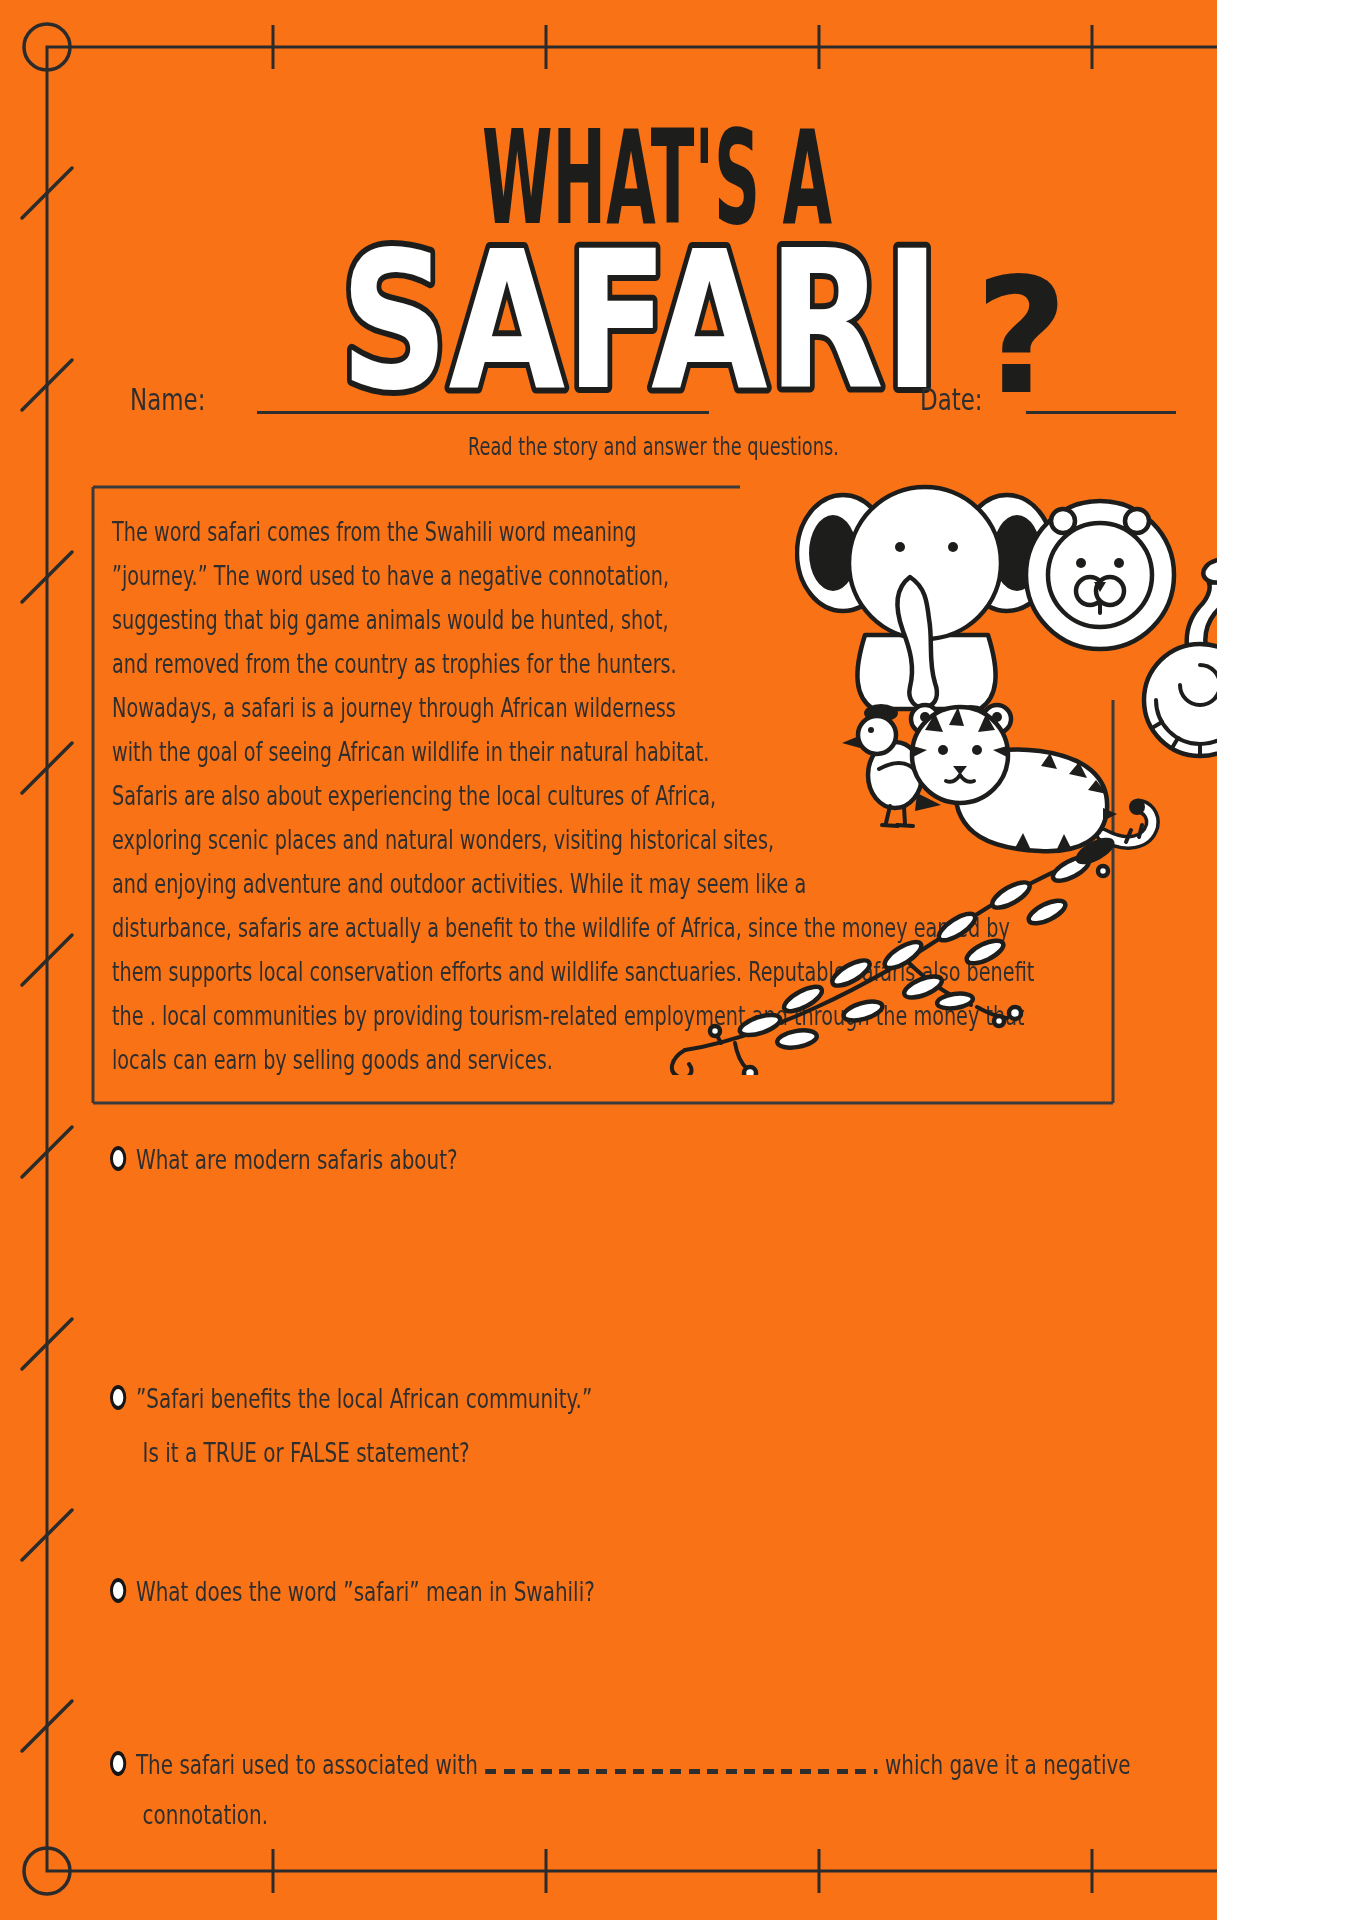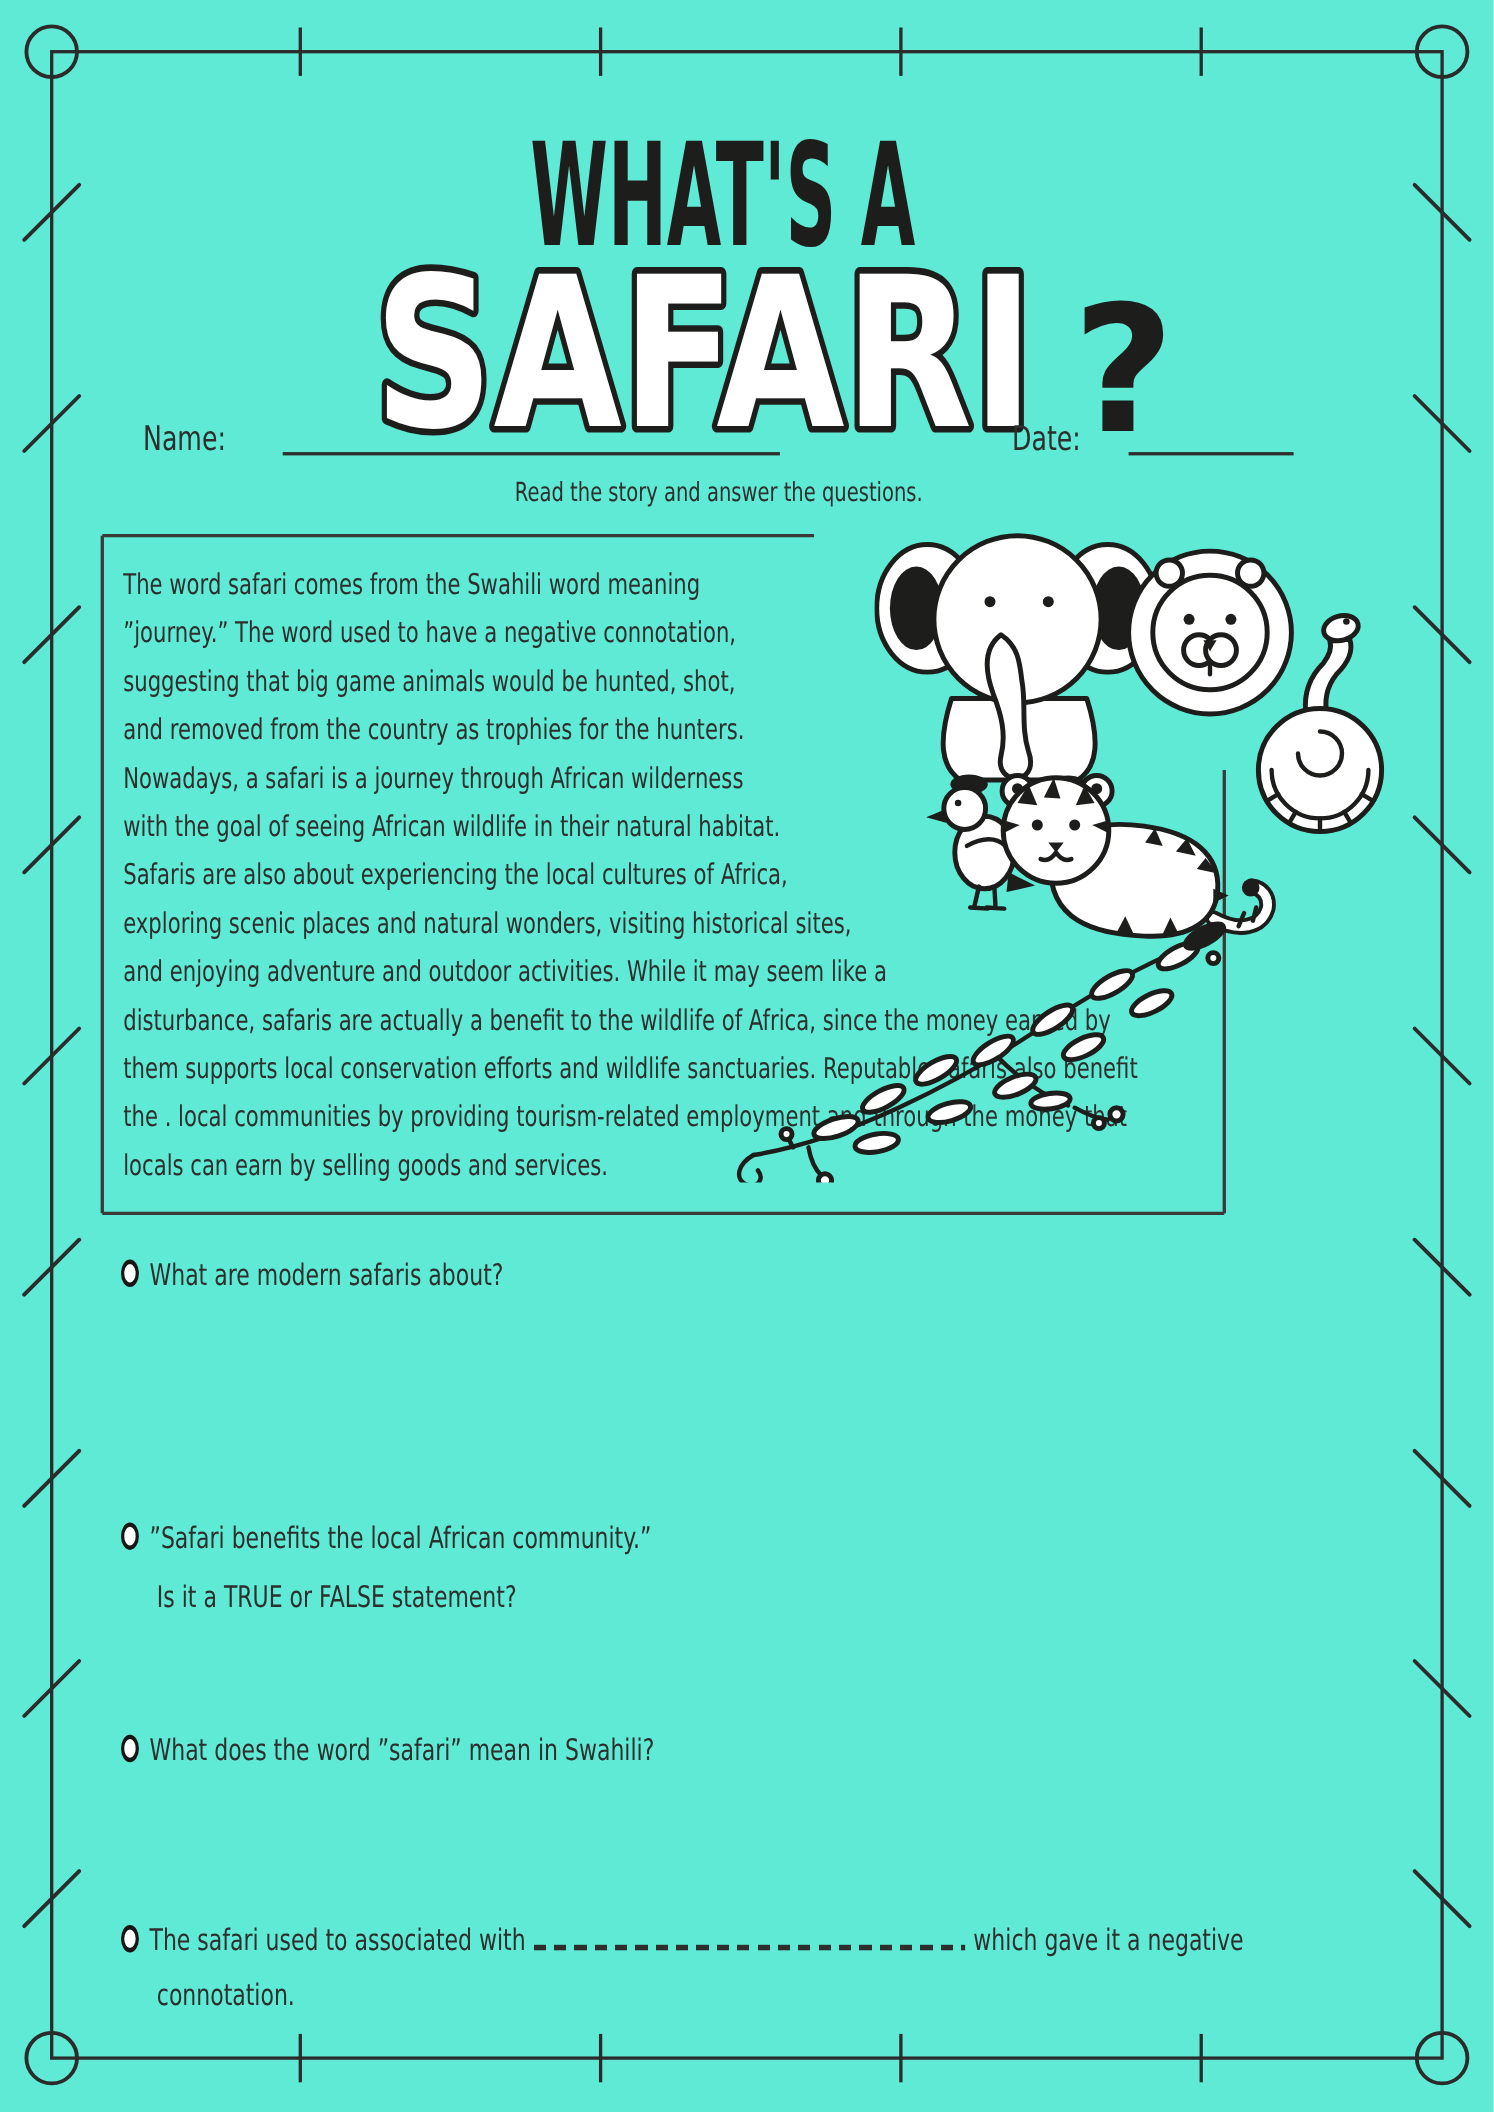--- a/index.html
+++ b/index.html
@@ -1,16 +1,16 @@
 <!DOCTYPE html>
 <html><head>
 <meta charset="utf-8">
 <style>
   html,body{margin:0;padding:0;background:#ffffff;}
-  .page{position:relative;width:1358px;height:1920px;background:#5eead4;overflow:hidden;
+  .page{position:relative;width:1217px;height:1920px;background:#f97316;overflow:hidden;
         font-family:"DejaVu Sans", sans-serif;color:#2e2e2e;}
   .abs{position:absolute;}
   .hand{transform:scaleX(.74);transform-origin:0 0;white-space:nowrap;color:#2e2e2e;}
   .story{left:112px;top:510px;font-size:26px;line-height:44px;width:1345px;}
   .instruction{left:468px;top:433px;font-size:24px;}
   .label{font-size:31px;}
   .write-line{position:absolute;border-bottom:3px solid #2e2e2e;height:0;}
   .q{font-size:27px;left:110px;width:1400px;}
   .bullet{display:inline-block;width:14px;height:17px;border:4.5px solid #161616;
           border-radius:50%;margin-right:13px;vertical-align:-2px;background:#fff;}

